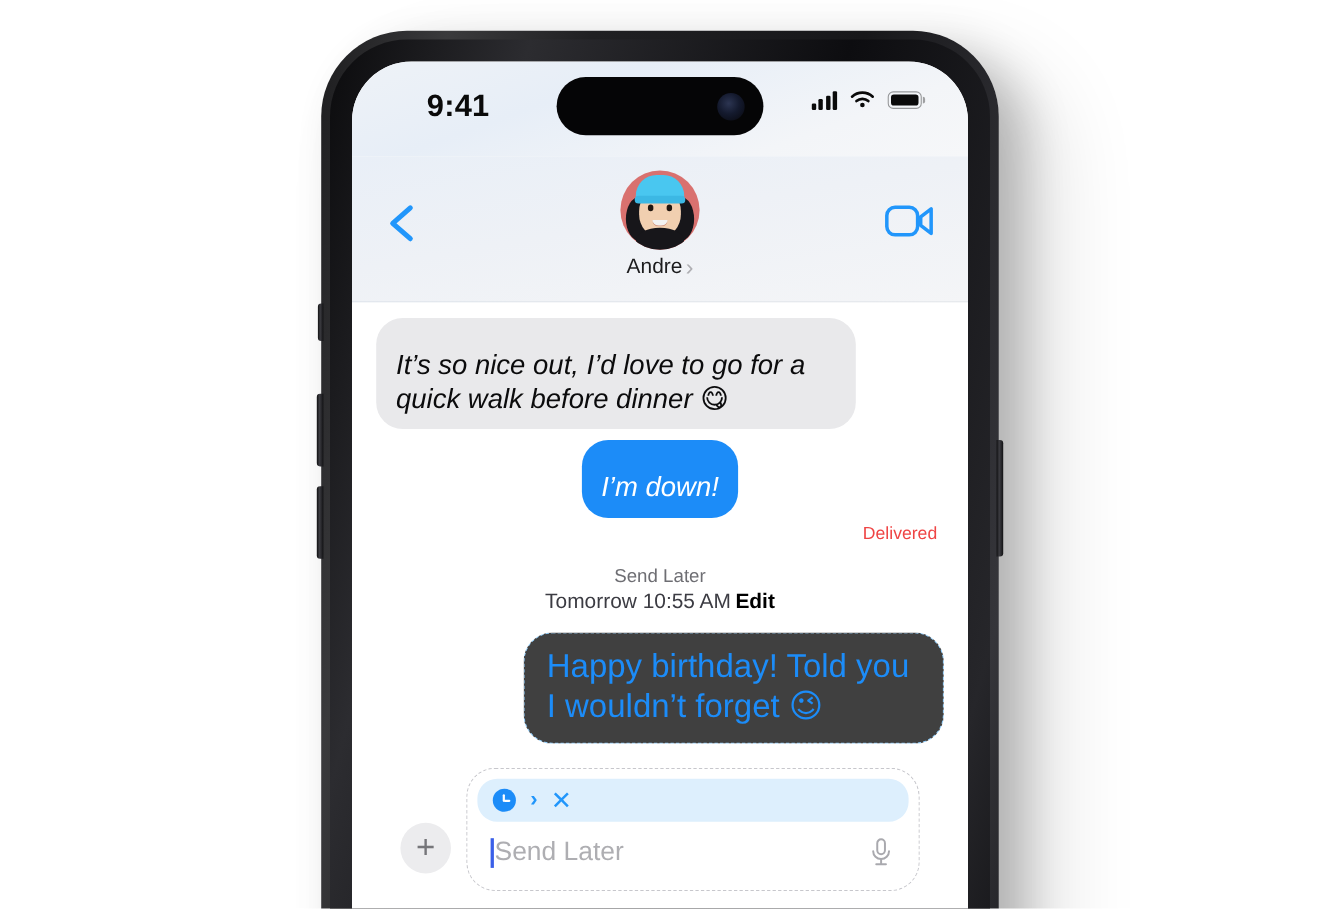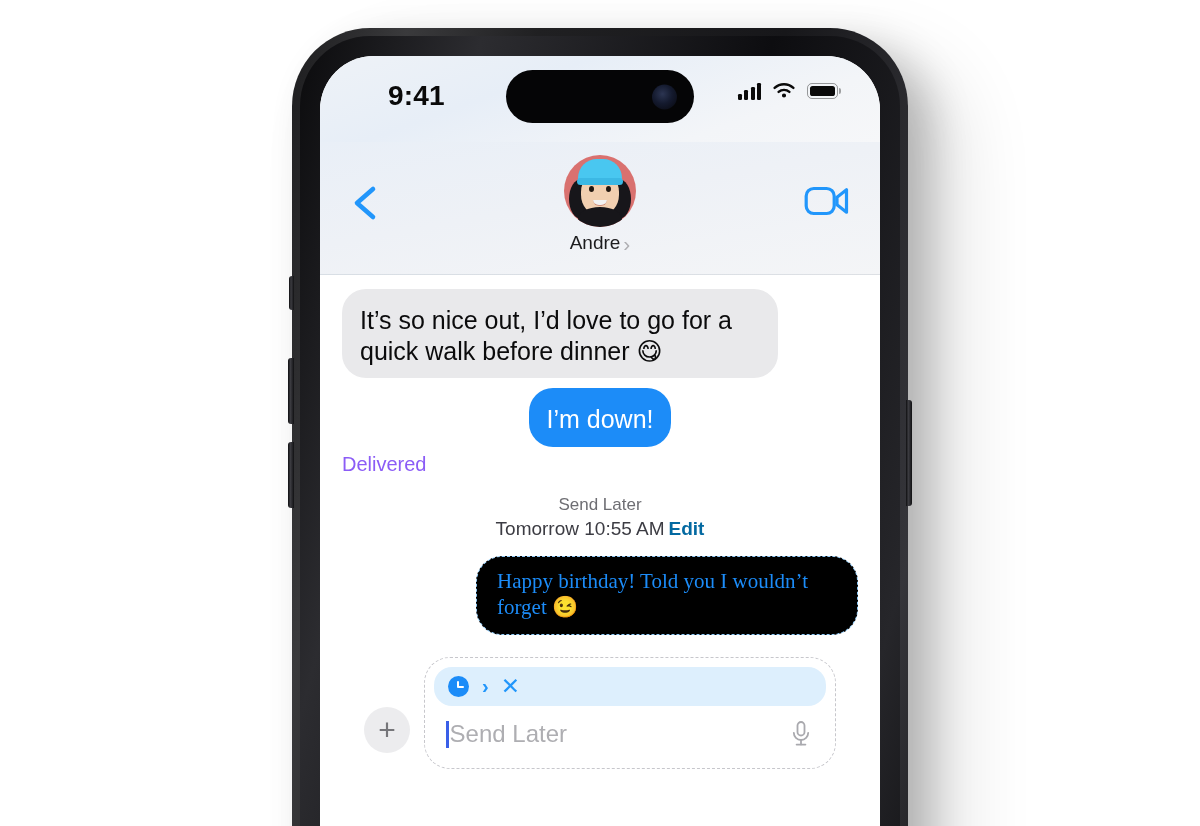--- a/index.html
+++ b/index.html
@@ -227,26 +227,27 @@
     background: #ffffff;
     padding: 14px 22px 0 22px;
     height: 540px;
     box-sizing: border-box;
   }
   .bubble-row { display: flex; margin-bottom: 10px; }
   .bubble-row.incoming { justify-content: flex-start; }
   .bubble-row.outgoing { justify-content: center; }
   .bubble {
     max-width: 400px;
-    padding: 16px 18px 12px 18px;
+    padding: 28px 18px 12px 18px;
     border-radius: 24px;
     font-size: 25px;
     line-height: 1.22;
     position: relative;
     word-wrap: break-word;
+    font-style: italic;
   }
   .bubble.grey {
     background: #e9e9eb;
     color: #0b0b0c;
     border-bottom-left-radius: 24px;
   }
   .bubble.grey::after {
     content: "";
     position: absolute;
     left: -6px;
@@ -266,62 +267,62 @@
     position: absolute;
     right: -6px;
     bottom: 0;
     width: 18px;
     height: 18px;
     background: #1c8cf8;
     border-bottom-left-radius: 16px;
     z-index: -1;
   }
   #delivered-status {
-    font-size: 20px;
-    color: #8b5cf6;
+    text-align: right;
+    font-size: 16px;
+    color: #ef4444;
     margin: -2px 6px 0 0;
   }
 
   
   #send-later-meta {
     text-align: center;
     margin-top: 18px;
     line-height: 1.35;
   }
   #send-later-title {
     font-size: 17px;
     color: #6e6e73;
   }
   #send-later-when-row {
     font-size: 19px;
     color: #3c3c43;
   }
   #send-later-edit {
-    color: #0369a1;
+    color: #000000;
     font-weight: bold;
     cursor: pointer;
     margin-left: 4px;
   }
 
   
   #scheduled-row {
     display: flex;
     justify-content: flex-end;
     margin-top: 14px;
   }
   #scheduled-bubble {
     max-width: 340px;
     padding: 12px 20px 14px 20px;
     border: 1.8px dashed #8fcbf8;
     border-radius: 26px;
     color: #1c8cf8;
-    font-size: 21px;
+    font-size: 30px;
     line-height: 1.22;
-    background: #000000;
-    font-family: Liberation Serif, serif;
+    background: #404040;
   }
 
   
   #composer-area {
     position: relative;
     padding: 0 22px;
     display: flex;
     align-items: flex-end;
     gap: 14px;
     margin-top: 22px;

